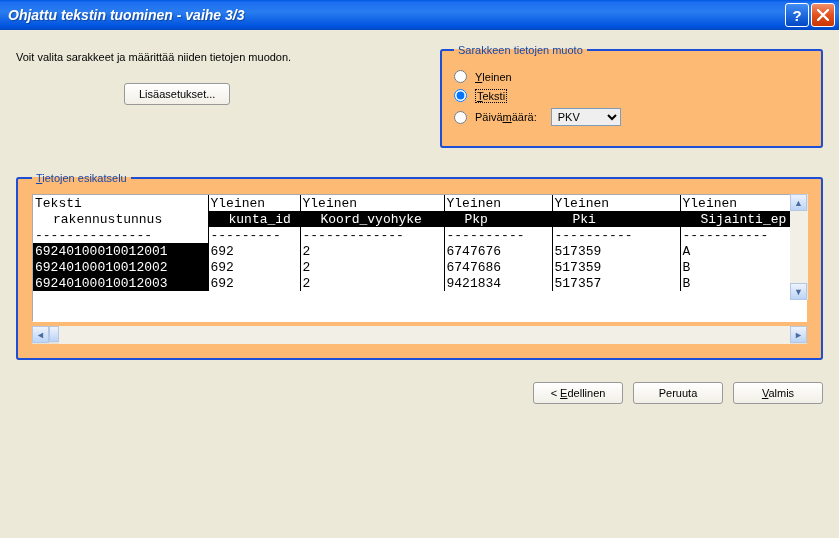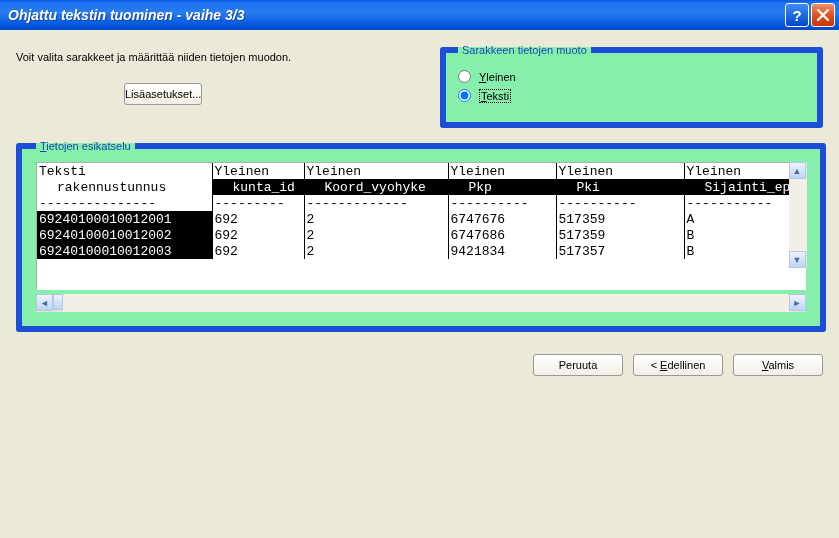--- a/index.html
+++ b/index.html
@@ -45,49 +45,49 @@
   padding: 14px 16px 10px 16px;
 }
 .top-row { display: flex; gap: 24px; }
 .left-col { width: 400px; }
 .instr { margin: 6px 0 18px 0; line-height: 1.4; }
 .desc { margin: 0 0 18px 14px; line-height: 1.4; }
 .btn {
   background: linear-gradient(to bottom,#fff,#f1efe6);
   border: 1px solid #999;
   border-radius: 3px;
-  padding: 4px 0;
+  padding: 4px 14px;
   font-size: 11px;
   font-family: inherit;
   cursor: pointer;
 }
 .advanced-wrap { margin-left: 108px; }
 .fieldset {
-  border: 6px solid #1d4ed8;
+  border: 2px solid #1d4ed8;
   border-radius: 3px;
   padding: 8px 12px 14px 12px;
   margin: 0;
-  background: #86efac;
+  background: #fdba74;
 }
 .fieldset legend {
   color: #1448b0;
   padding: 0 4px;
 }
 .radio-row { display: flex; align-items: center; margin: 6px 0; gap: 6px; }
 .radio-row input[type=radio] { margin: 0 2px 0 0; }
 .radio-label u { text-decoration: underline; }
 .date-select {
   width: 70px;
   font-family: inherit;
   font-size: 11px;
   margin-left: 8px;
   border: 1px solid #7f9db9;
   padding: 1px 2px;
 }
-.preview-fieldset { margin-top: 12px; padding: 10px 14px 14px 14px; }
+.preview-fieldset { margin-top: 24px; padding: 10px 14px 14px 14px; }
 .preview-wrap { position: relative; }
 .preview-scroll {
   border: 1px inset #fff;
   background: #fff;
   overflow: hidden;
   height: 128px;
   font-family: "Courier New", monospace;
   font-size: 13px;
 }
 .preview-table { border-collapse: collapse; }
@@ -156,20 +156,27 @@
     <fieldset class="fieldset" style="flex:1">
       <legend>Sarakkeen tietojen muoto</legend>
       <div class="radio-row">
         <input type="radio" name="fmt" style="">
         <span class="radio-label"><u>Y</u><span></span>leinen</span>
       </div>
       <div class="radio-row">
         <input type="radio" name="fmt" checked="" style="">
         <span class="radio-label"><span class="sel-box"><u>T</u>eksti</span></span>
       </div>
+      <div class="radio-row">
+        <input type="radio" name="fmt" style="">
+        <span class="radio-label">Päivä<u>m</u>äärä:</span>
+        <select class="date-select">
+          <option>PKV</option>
+        </select>
+      </div>
     </fieldset>
   </div>
 
   <fieldset class="fieldset preview-fieldset">
     <legend><u>T</u>ietojen esikatselu</legend>
     <div class="preview-wrap">
       <div class="preview-scroll">
         <table class="preview-table" id="ptable">
           <thead>
             <tr class="type-row" id="type-row">
@@ -233,17 +240,17 @@
     </div>
     <div class="hscroll">
       <div class="arrow">◄</div>
       <div class="thumb"></div>
       <div class="track"></div>
       <div class="arrow">►</div>
     </div>
   </fieldset>
 
   <div class="button-row">
+    <button class="btn">&lt; <u>E</u>dellinen</button>
     <button class="btn">Peruuta</button>
-    <button class="btn">&lt; <u>E</u>dellinen</button>
     <button class="btn"><u>V</u>almis</button>
   </div>
 </div>
 
 </body></html>

